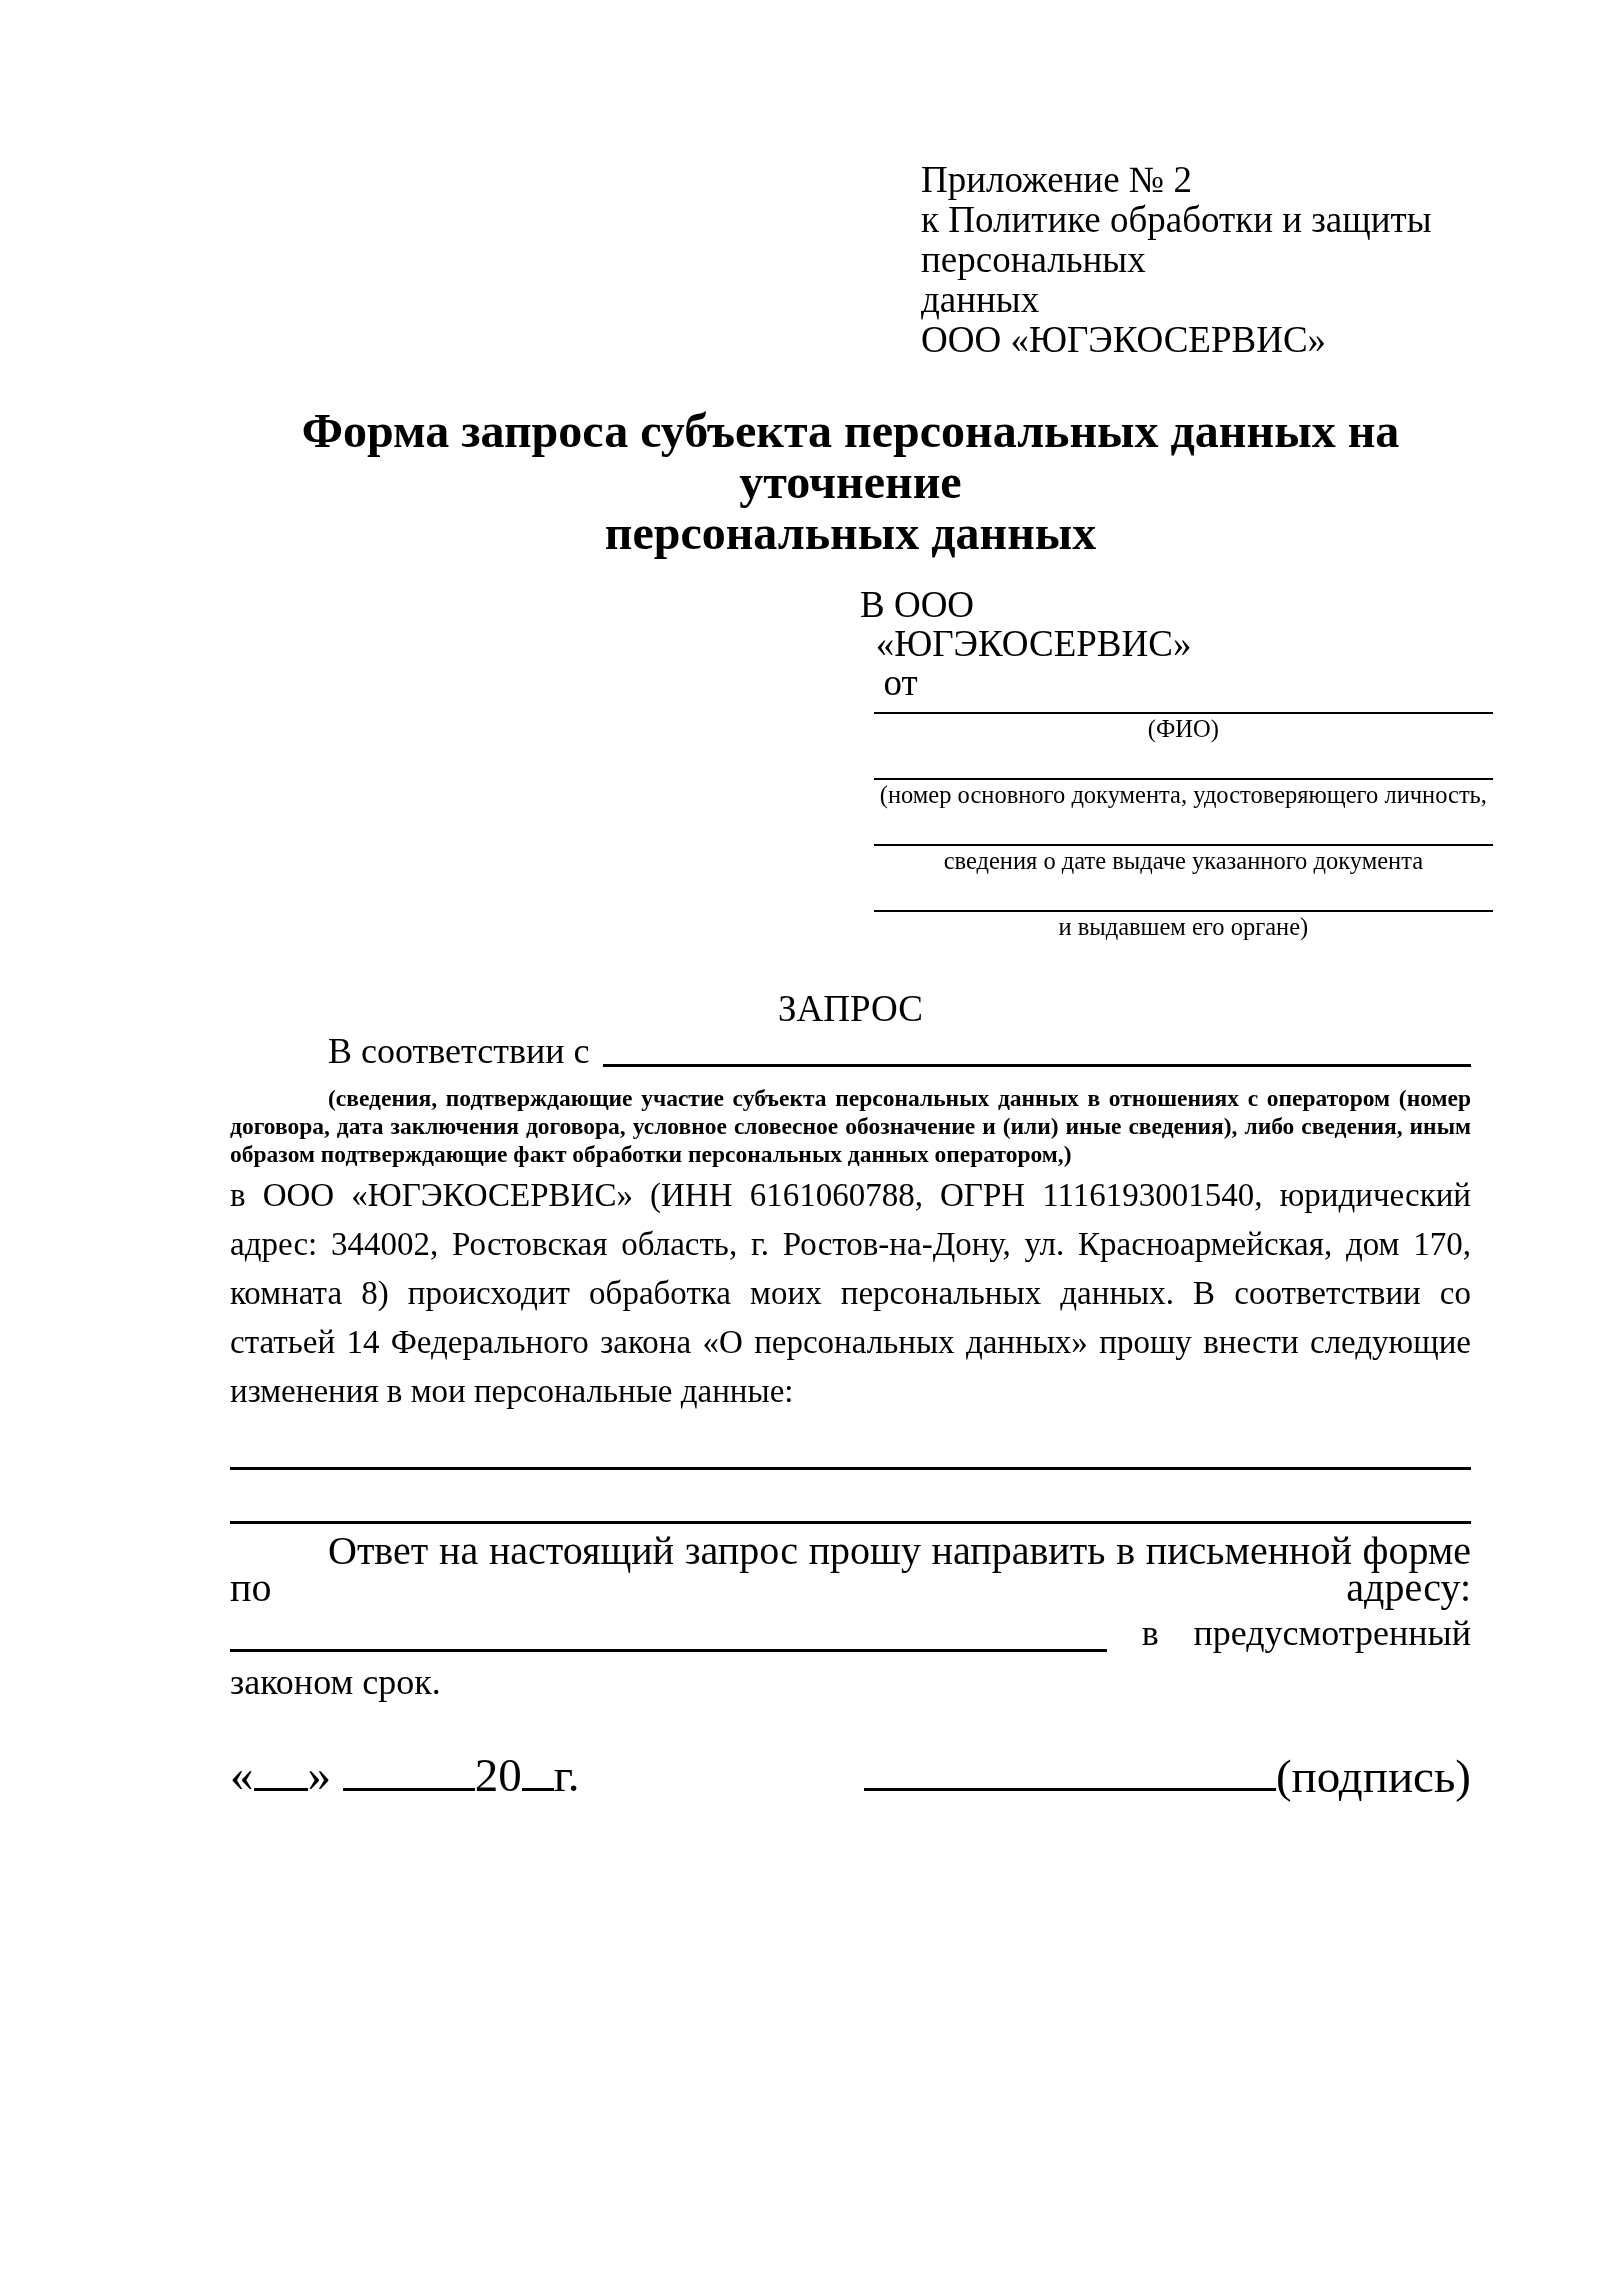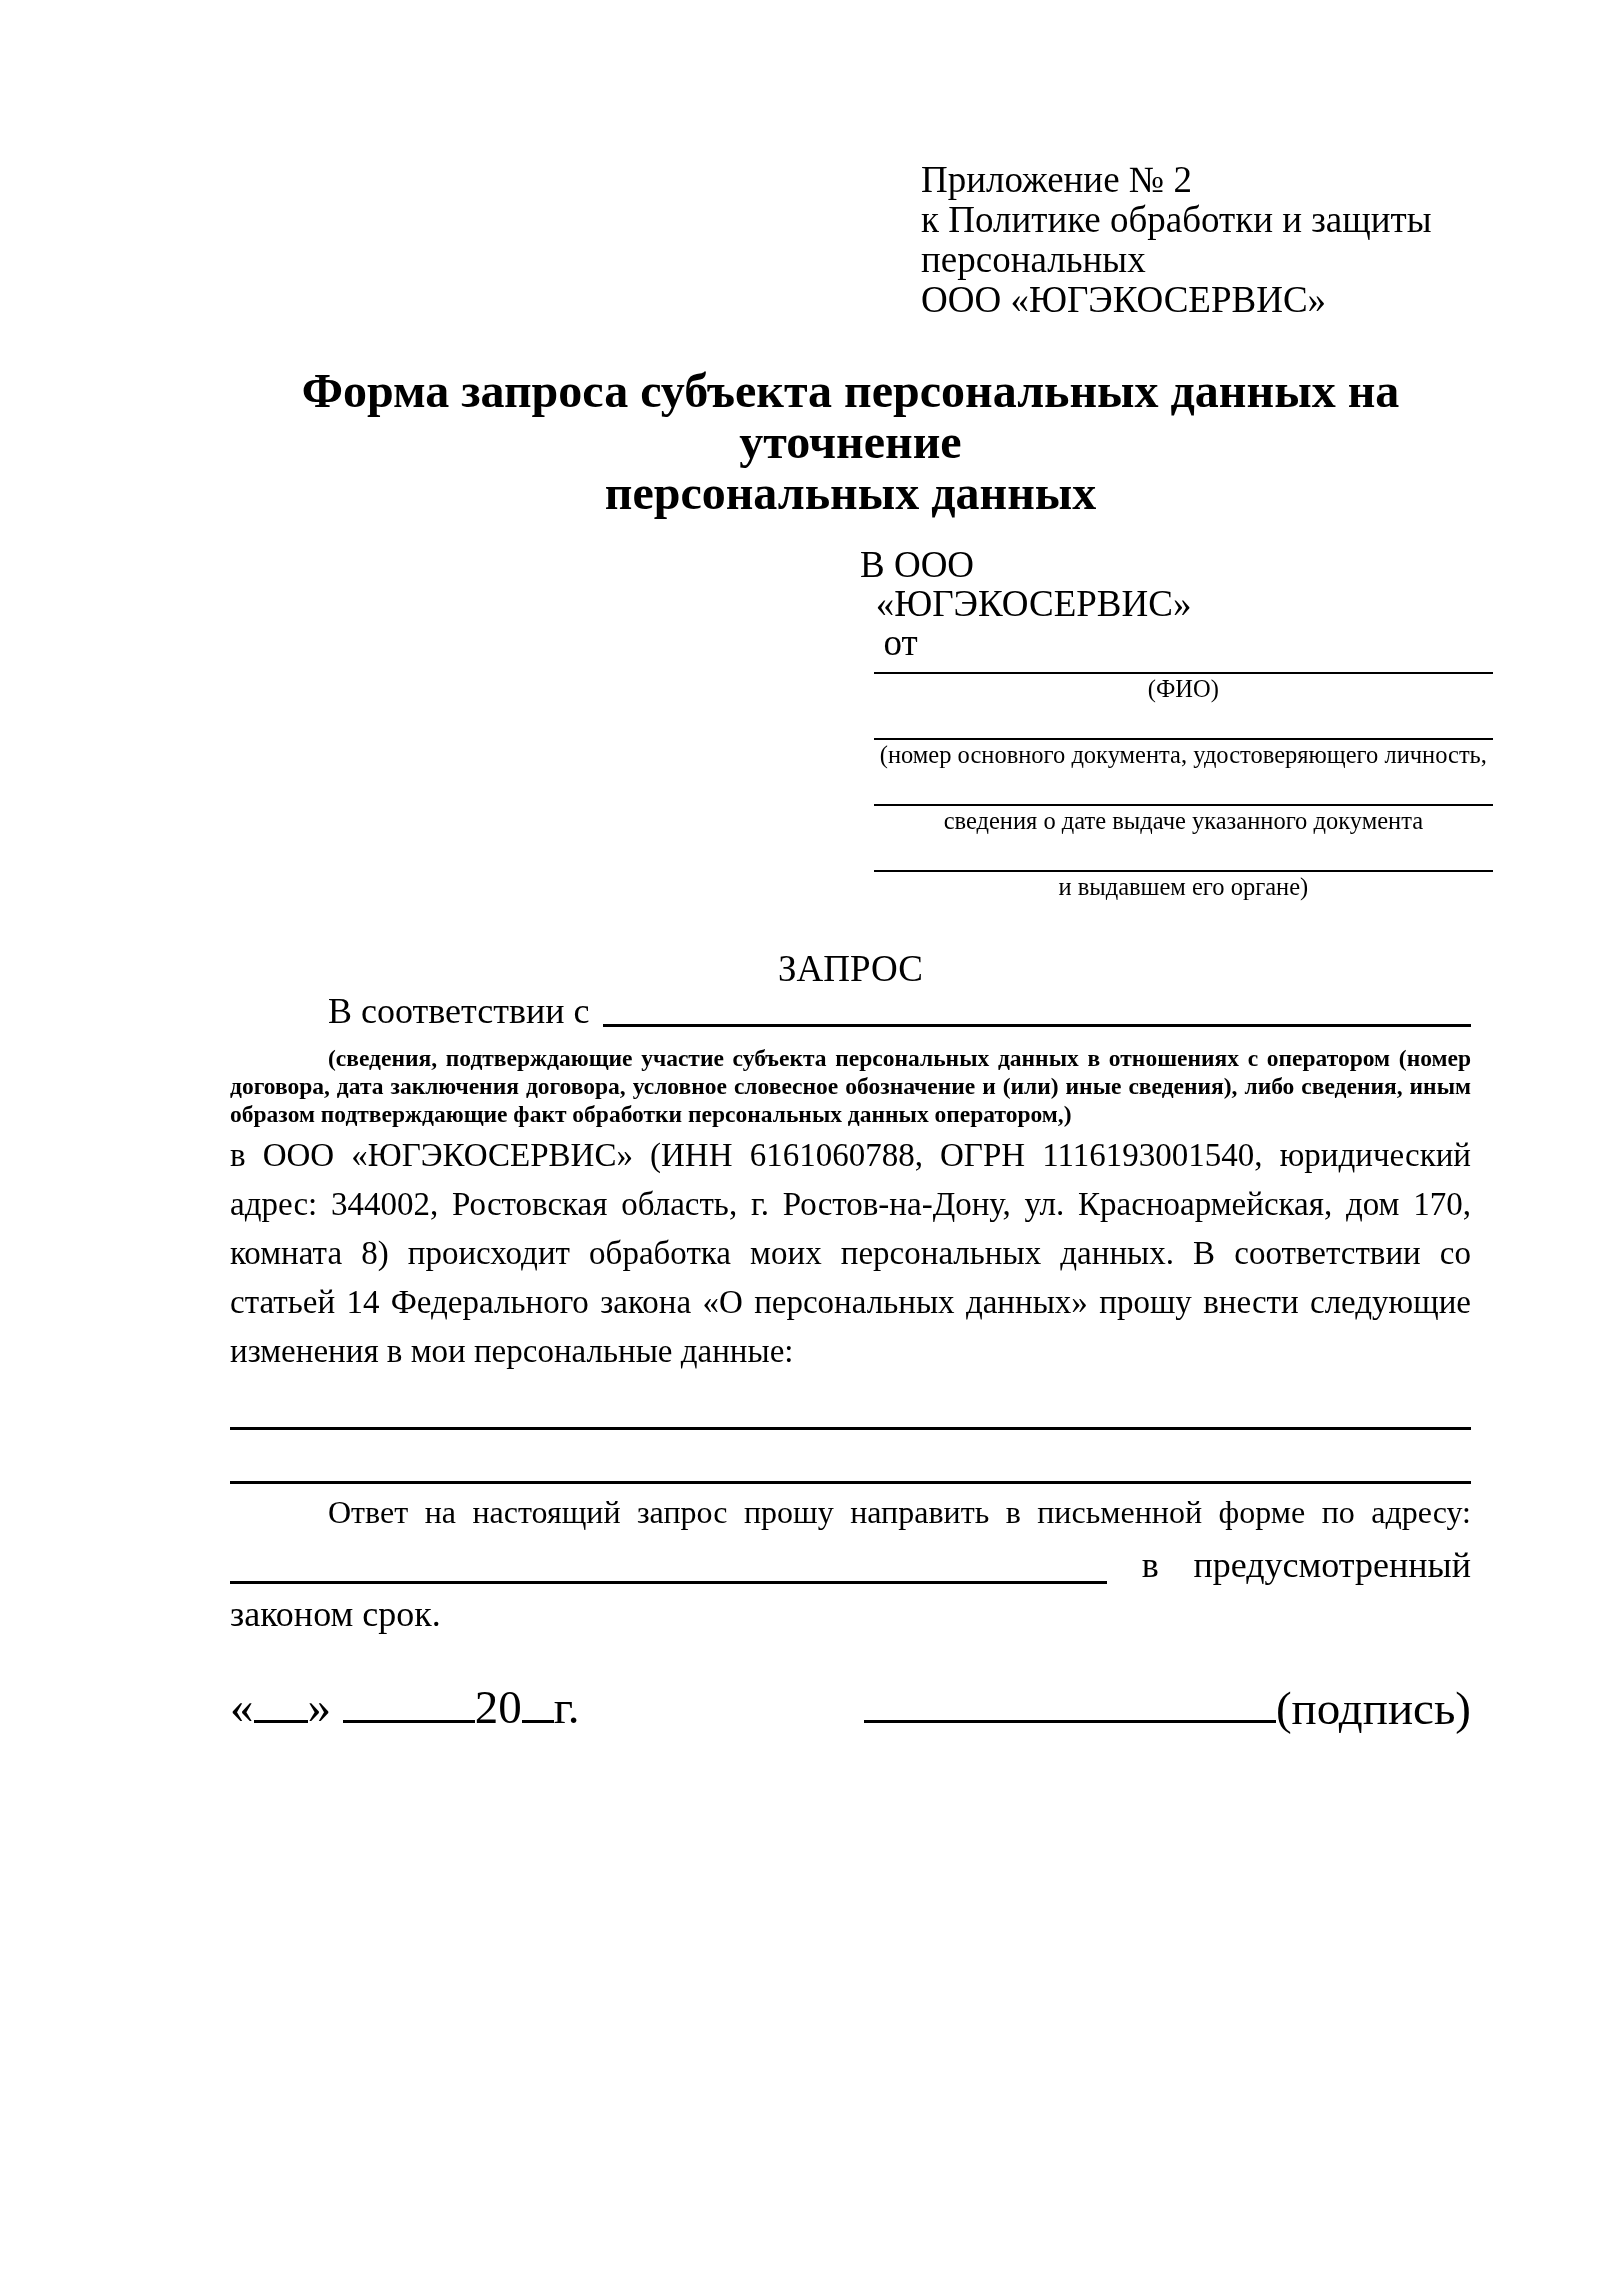--- a/index.html
+++ b/index.html
@@ -43,21 +43,21 @@
   
   .note { font-size: 23.5px; line-height: 28px; text-align: justify; text-indent: 98px; margin-top: 12px; font-weight: bold; }
 
   
   .bodyp { font-size: 33px; line-height: 49px; text-align: justify; margin-top: 3.9px; }
 
   
   .blank { height: 51px; border-bottom: 3.9px solid #000; }
 
   
-  .reply1 { font-size: 32px; line-height: 52px; text-align: justify; text-align-last: justify; text-indent: 98px; margin-top: 2px; }
+  .reply1 { font-size: 40px; line-height: 37px; text-align: justify; text-align-last: justify; text-indent: 98px; margin-top: 8px; }
   .reply2 { display: flex; justify-content: space-between; align-items: flex-end; height: 51px; font-size: 36px; line-height: 47px; }
   .reply2 .fill { width: 877px; height: 0; border-bottom: 3.9px solid #000; margin-bottom: 5.9px; }
   .reply3 { font-size: 36px; line-height: 51px; }
 
   
   .sigrow { display: flex; align-items: baseline; margin-top: 45px; font-size: 47px; line-height: 45px; }
   .uline { display: inline-block; height: 27.4px; border-bottom: 3.9px solid #000; }
   .u-day { width: 54px; }
   .u-month { width: 132px; margin-left: 11.8px; }
   .u-year { width: 32px; }
@@ -65,20 +65,21 @@
   .sig-line { display: inline-block; height: 27.4px; width: 412px; border-bottom: 3.9px solid #000; }
 </style>
 </head>
 <body>
 
 <div class="page">
 
   <div class="hdr">
     <div>Приложение № 2</div>
     <div>к Политике обработки и защиты персональных</div>
+    <div>данных</div>
     <div>ООО «ЮГЭКОСЕРВИС»</div>
   </div>
 
   <div class="title">
     <div>Форма запроса субъекта персональных данных на уточнение</div>
     <div>персональных данных</div>
   </div>
 
   <div class="addr">
     <div>В ООО</div>

